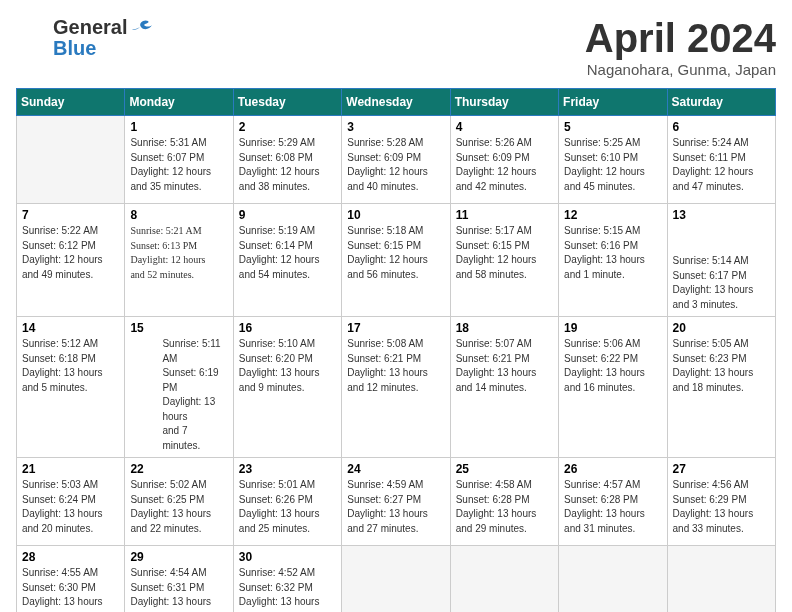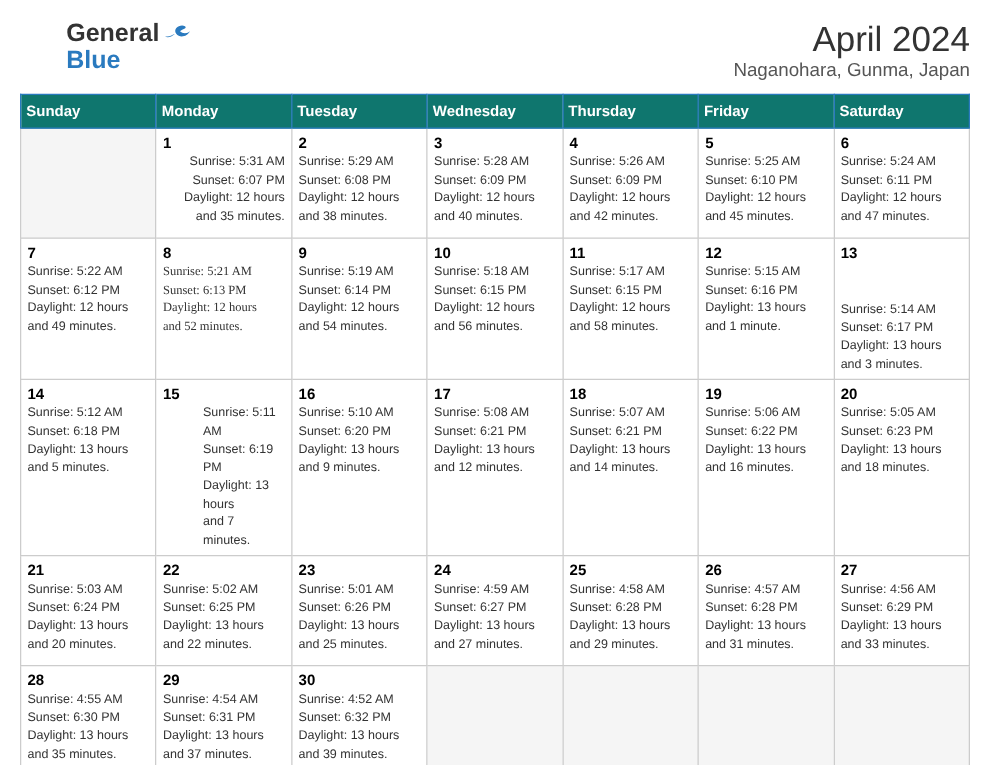--- a/index.html
+++ b/index.html
@@ -19,22 +19,22 @@
     }
     .logo {
       display: flex;
       flex-direction: column;
       align-items: flex-start;
     }
     .title-area {
       text-align: right;
     }
     .month-title {
-      font-size: 28px;
-      font-weight: normal;
+      font-size: 40px;
+      font-weight: bold;
       color: #333;
     }
     .location {
       font-size: 15px;
       color: #555;
     }
     .calendar {
       width: 100%;
       border-collapse: collapse;
       font-size: 11px;
@@ -102,21 +102,21 @@
         <th>Thursday</th>
         <th>Friday</th>
         <th>Saturday</th>
       </tr>
   </thead>
   <tbody id="calendar-body">
   <tr class="week-row">
         <td class="empty"></td>
         <td>
           <div class="day-num">1</div>
-          <div class="day-info" style="white-space: pre-line; text-align: right;">Sunrise: 5:31 AM
+          <div class="day-info" style="white-space: pre-line;">Sunrise: 5:31 AM
 Sunset: 6:07 PM
 Daylight: 12 hours
 and 35 minutes.</div>
         </td>
         <td>
           <div class="day-num">2</div>
           <div class="day-info" style="white-space: pre-line;">Sunrise: 5:29 AM
 Sunset: 6:08 PM
 Daylight: 12 hours
 and 38 minutes.</div>

